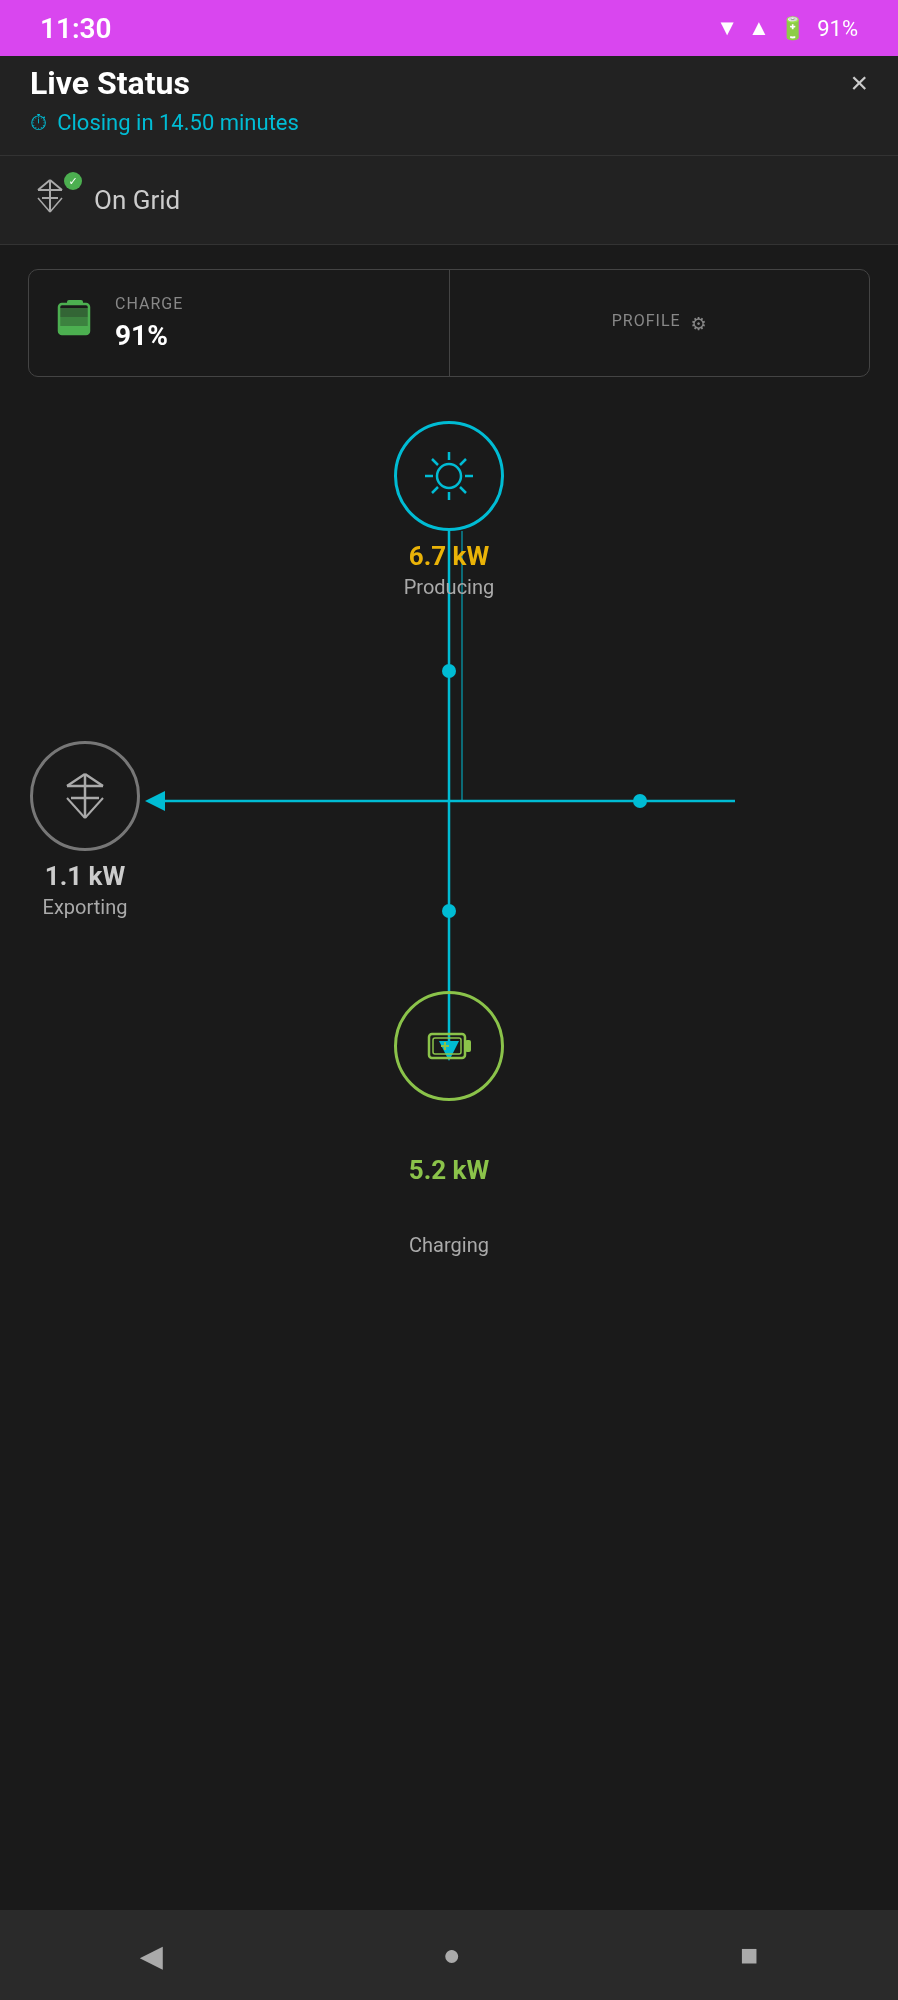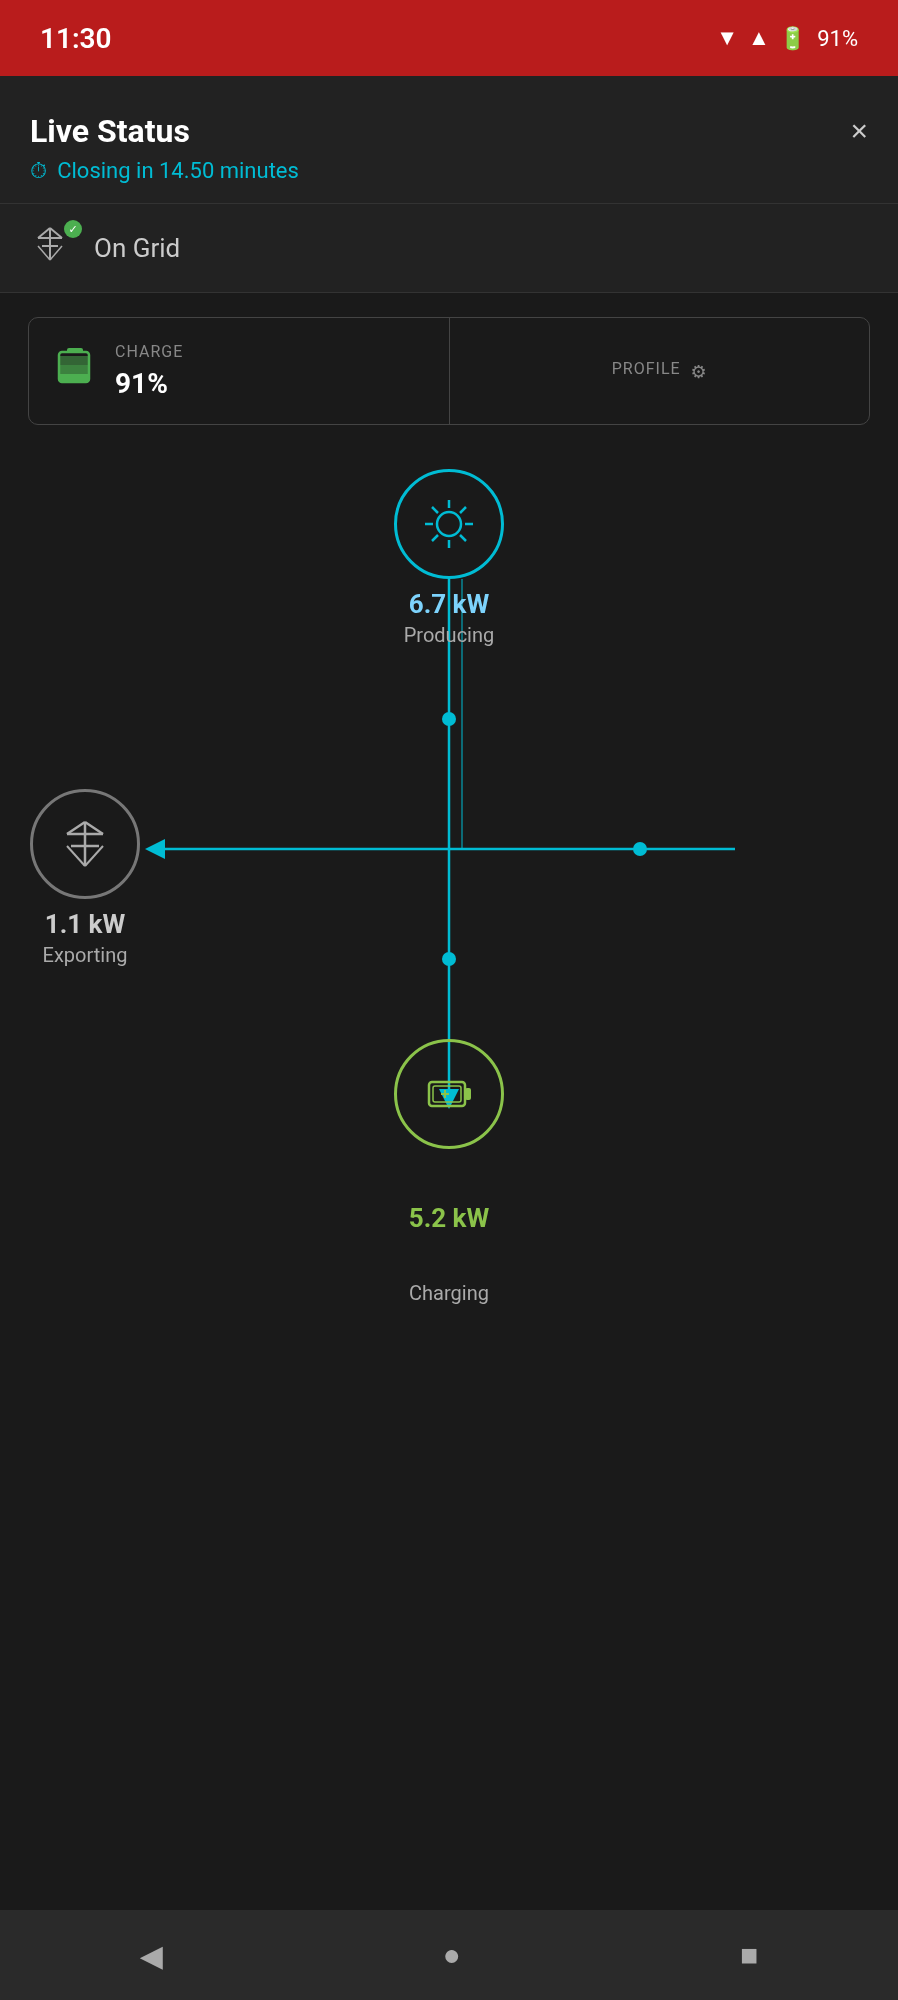--- a/index.html
+++ b/index.html
@@ -8,22 +8,22 @@
       height: 2000px;
       background: #1a1a1a;
       font-family: -apple-system, BlinkMacSystemFont, 'Segoe UI', Roboto, sans-serif;
       color: #ffffff;
       overflow: hidden;
       position: relative;
     }
 
     
     .status-bar {
-      background: #b91c1c;
-      height: 76px;
+      background: #d946ef;
+      height: 56px;
       display: flex;
       align-items: center;
       justify-content: space-between;
       padding: 0 40px;
     }
     .status-time {
       font-size: 28px;
       font-weight: 600;
       color: #fff;
     }
@@ -37,21 +37,21 @@
       font-size: 22px;
     }
     .battery-text {
       font-size: 22px;
       color: #fff;
     }
 
     
     .header {
       background: #222222;
-      padding: 36px 30px 20px 30px;
+      padding: 8px 30px 20px 30px;
       border-bottom: 1px solid #333;
     }
     .header-top {
       display: flex;
       align-items: center;
       justify-content: space-between;
     }
     .header-title {
       font-size: 32px;
       font-weight: 700;
@@ -249,21 +249,21 @@
       font-size: 26px;
       font-weight: 700;
       margin-top: 10px;
     }
     .node-label {
       font-size: 20px;
       color: #aaa;
       margin-top: 4px;
     }
 
-    .solar-kw { color: #7dd3fc; }
+    .solar-kw { color: #eab308; }
     .grid-kw { color: #ccc; }
     .home-kw { color: #e67e22; }
     .battery-kw { color: #8bc34a; }
 
     
     .nav-bar {
       position: absolute;
       bottom: 0;
       left: 0;
       width: 100%;

